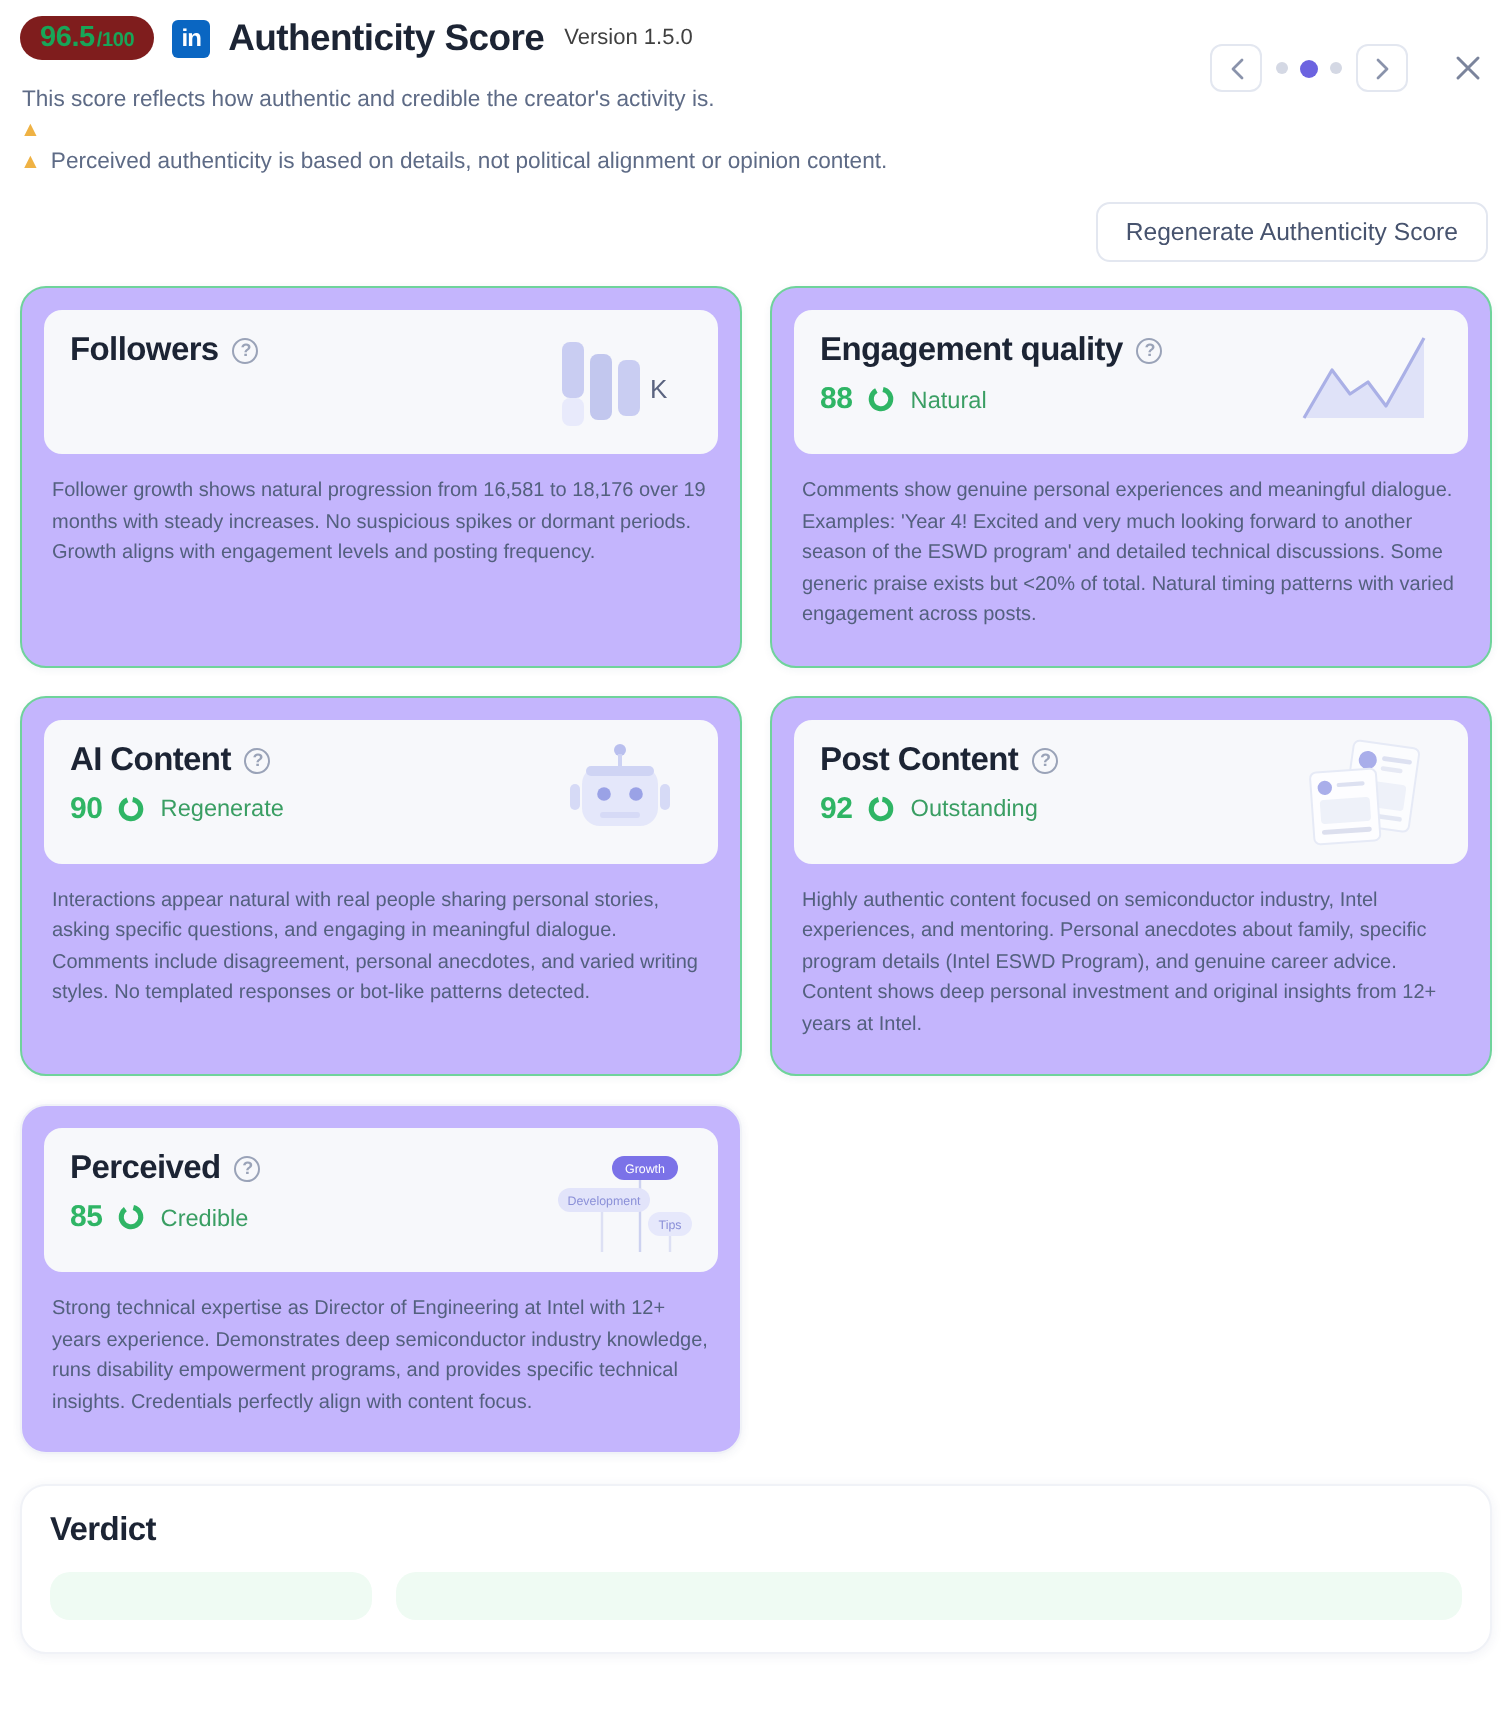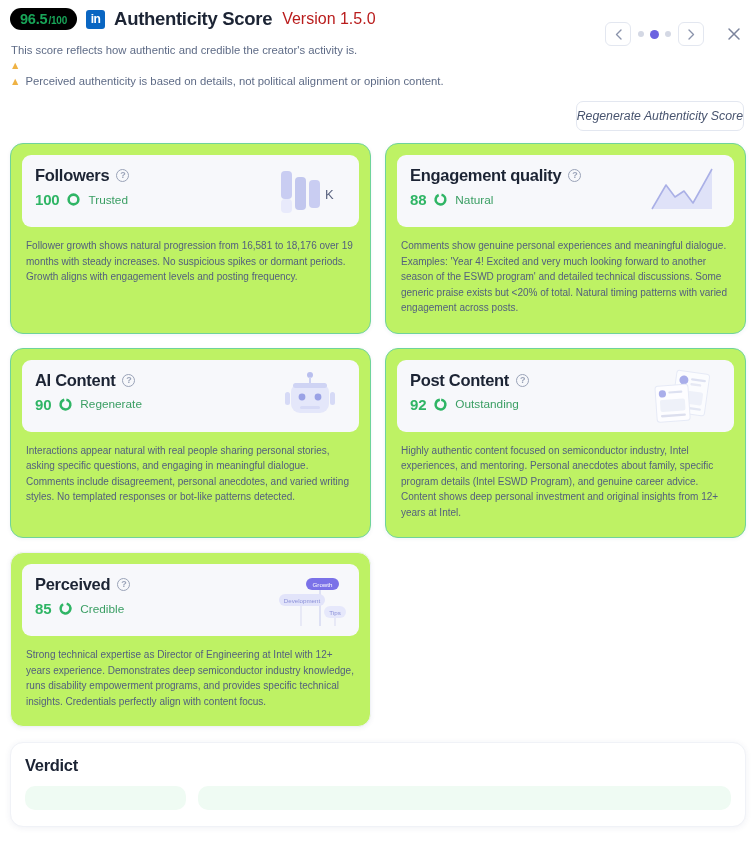--- a/index.html
+++ b/index.html
@@ -18,21 +18,21 @@
     position: relative;
     padding: 6px 10px 4px 10px;
   }
   .header-top {
     display: flex;
     align-items: center;
     gap: 9px;
     height: 26px;
   }
   .score-badge {
-    background: #000000;
+    background: #7f1d1d;
     color: #18a558;
     border-radius: 13px;
     padding: 4px 10px 4px 10px;
     font-size: 14.5px;
     font-weight: 700;
     letter-spacing: -0.2px;
     line-height: 1;
     display: flex;
     align-items: baseline;
     gap: 1px;
@@ -51,22 +51,22 @@
     line-height: 1;
     letter-spacing: -0.5px;
   }
   .page-title {
     font-size: 18.5px;
     font-weight: 700;
     color: #1c2434;
     letter-spacing: -0.3px;
   }
   .version {
-    font-size: 16px;
-    color: #b91c1c;
+    font-size: 11px;
+    color: #404040;
     font-weight: 400;
     margin-left: 1px;
   }
   .subtitle {
     font-size: 11.3px;
     color: #5e6b86;
     margin-top: 12px;
     margin-left: 1px;
   }
   .warn-line {
@@ -117,35 +117,34 @@
     justify-content: flex-end;
     gap: 10px;
     padding: 9px 12px 0 0;
   }
   .tb-btn {
     border: 1px solid #e3e7f0;
     background: #fff;
     border-radius: 7px;
     font-size: 12.3px;
     color: #47536e;
-    padding: 7px 0;
+    padding: 7px 14px;
     display: flex; align-items: center; gap: 7px;
     font-family: "Liberation Sans", sans-serif;
-    font-style: italic;
   }
 
   
   .grid {
     display: grid;
     grid-template-columns: 1fr 1fr;
     gap: 14px;
     padding: 12px 10px 0 10px;
   }
   .card {
-    background: #bef264;
+    background: #c4b5fd;
     border-radius: 13px;
     border: 1.3px solid #6fd39b;
     box-shadow: 0 1px 4px rgba(40,60,110,0.06);
     overflow: hidden;
     padding: 11px;
   }
   .card.plain {
     border: 1px solid #f0f2f7;
     box-shadow: 0 1px 5px rgba(40,60,110,0.07);
   }
@@ -292,27 +291,20 @@
   </button>
 </div>
 
 <div class="grid">
 
   <div class="card">
     <div class="card-head">
       <div class="card-title">
         <span>Followers</span>
         <span class="help-ico">?</span>
-      </div>
-      <div class="score-row">
-        <span class="score-num">100</span>
-        <svg width="15" height="15" viewBox="0 0 20 20">
-          <circle cx="10" cy="10" r="6.5" fill="none" stroke="#2fb565" stroke-width="3.4"></circle>
-        </svg>
-        <span class="score-label">Trusted</span>
       </div>
       <div class="card-art">
         <svg width="74" height="58" viewBox="0 0 74 58">
           <rect x="8" y="8" width="11" height="28" rx="4" fill="#c9cdf2"></rect>
           <rect x="8" y="36" width="11" height="14" rx="4" fill="#e8eafb"></rect>
           <rect x="22" y="14" width="11" height="33" rx="4" fill="#c2c7ee"></rect>
           <rect x="36" y="17" width="11" height="28" rx="4" fill="#c9cdf2"></rect>
           <text x="52" y="36" font-family="Liberation Sans, sans-serif" font-size="13" fill="#5b6480">K</text>
         </svg>
       </div>

